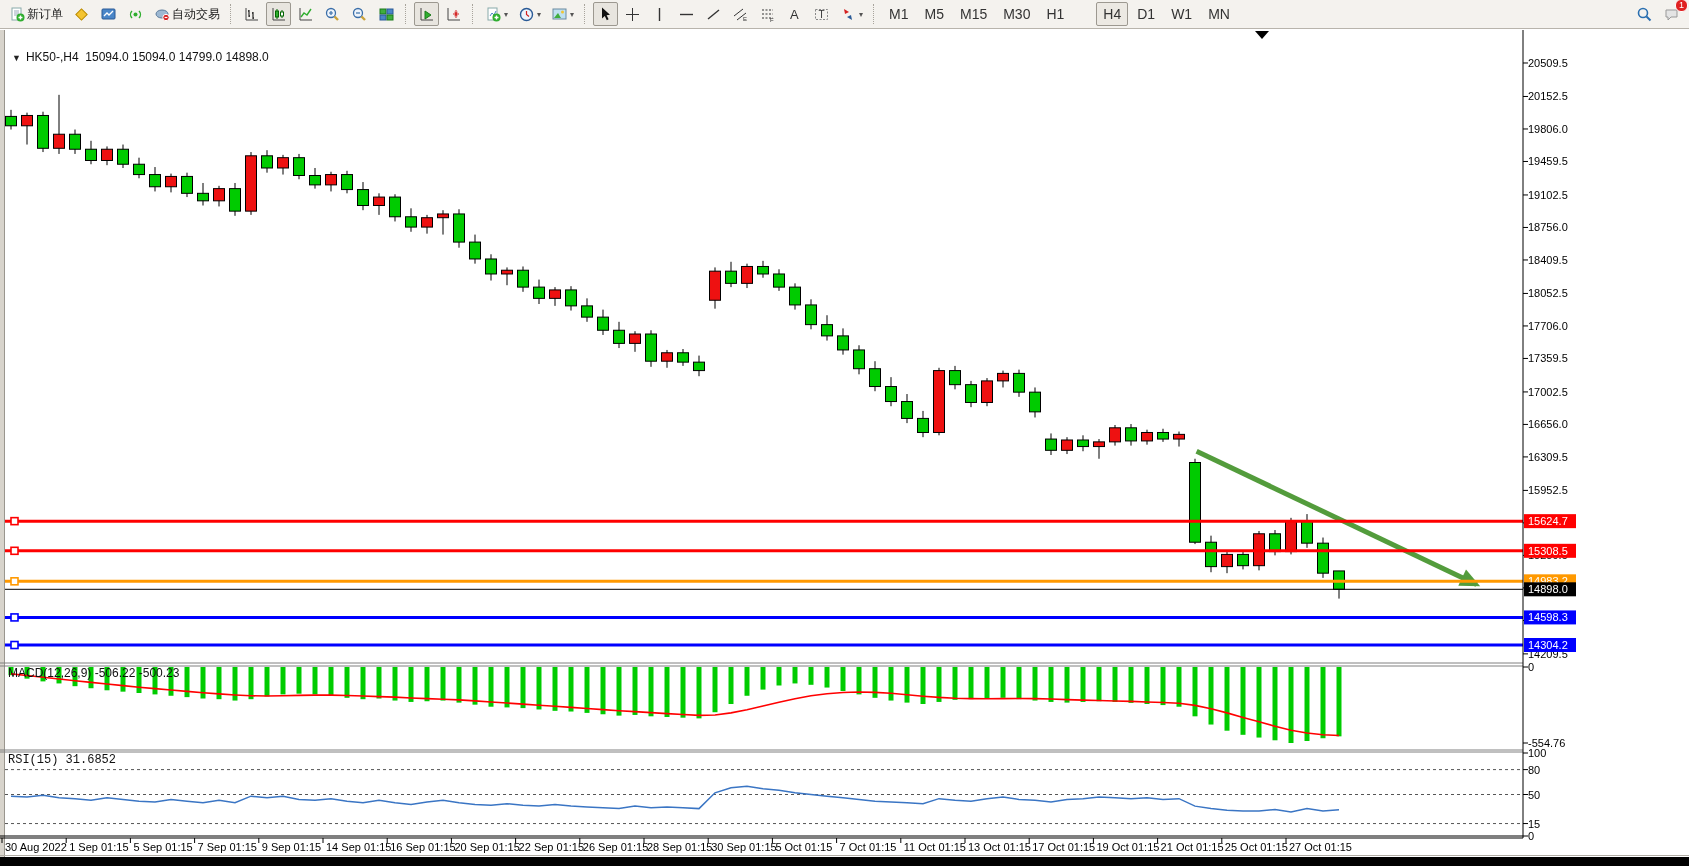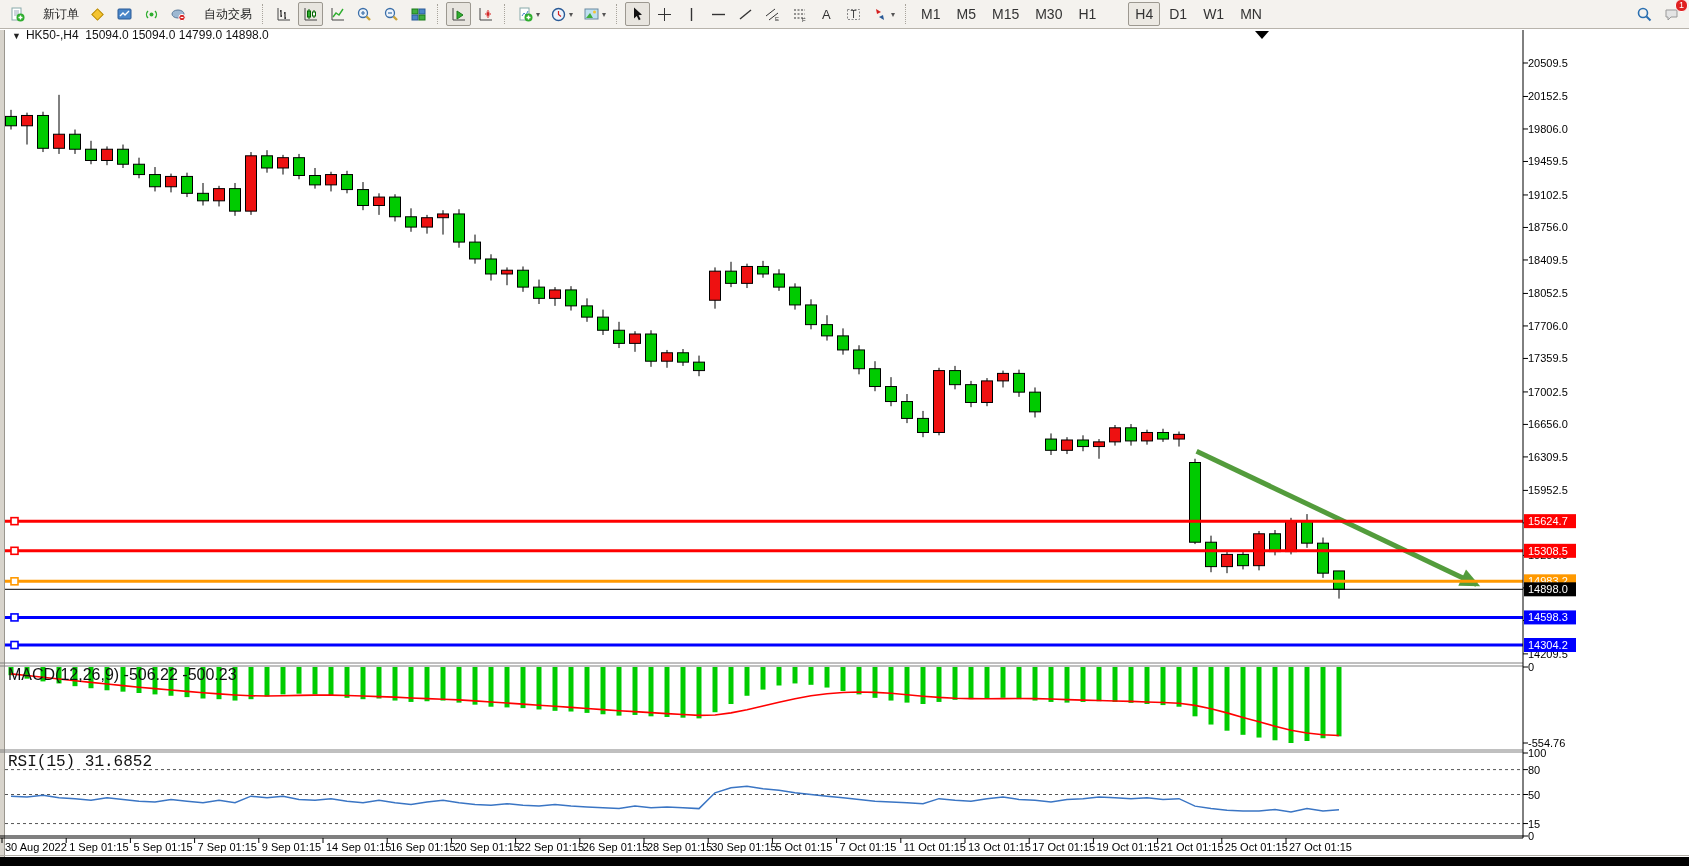--- a/index.html
+++ b/index.html
@@ -5,37 +5,37 @@
   html,body{margin:0;padding:0;width:1689px;height:866px;overflow:hidden;
     background:#fff;font-family:"Liberation Sans",sans-serif;}
   
   .toolbar{position:absolute;left:0;top:0;width:1689px;height:29px;
     background:#f4f2ee;border-bottom:1px solid #b8b4ac;display:flex;
     align-items:center;padding:0 4px;box-sizing:border-box;z-index:20;}
   .tb-btn{display:inline-flex;align-items:center;height:22px;padding:0 3px;
     margin:0 1px;border:1px solid transparent;border-radius:2px;cursor:default;}
   .tb-btn.active{border:1px solid #9c9890;background:#e8e5df;}
   .tb-btn svg{display:block;}
-  .tb-label{font-size:12px;color:#222;margin-left:17px;white-space:nowrap;}
+  .tb-label{font-size:12px;color:#222;margin-left:1px;white-space:nowrap;}
   .tb-drop{font-size:8px;color:#555;margin-left:2px;}
   .tb-sep{display:inline-block;width:2px;height:20px;margin:0 5px;
     border-left:1px dotted #a8a49c;}
   .tf-btn{display:inline-block;font-size:14px;color:#333;padding:3px 6px;
     margin:0 1px;border:1px solid transparent;border-radius:2px;}
   .tf-btn.active{border:1px solid #9c9890;background:#ece9e3;margin-left:24px;}
   .toolbar-right{margin-left:auto;display:flex;align-items:center;}
   .badge-wrap{position:relative;display:inline-flex;}
   .chat-badge{position:absolute;top:-4px;right:-5px;background:#e02020;
     color:#fff;font-size:9px;line-height:11px;min-width:11px;text-align:center;
     border-radius:6px;border:1px solid #fff;}
   
-  .chart-title{position:absolute;left:12px;top:28px;font-size:12px;color:#111;
+  .chart-title{position:absolute;left:12px;top:50px;font-size:12px;color:#111;
     z-index:10;white-space:nowrap;text-align:center;}
   .chart-title .tri{font-size:9px;margin-right:5px;color:#222;}
-  .ind-label{position:absolute;font-size:16px;color:#111;z-index:10;white-space:nowrap;}
+  .ind-label{position:absolute;font-size:12px;color:#111;z-index:10;white-space:nowrap;}
   #macd-label{left:8px;top:666px;}
   #rsi-label{left:8px;top:753px;font-family:Liberation Mono, monospace;}
   #chart-svg{position:absolute;left:0;top:0;z-index:1;}
   #bottom-strip{position:absolute;left:0;top:857px;width:1689px;height:9px;
     background:#000;z-index:15;}
   svg text{font-family:"Liberation Sans",sans-serif;}
 </style>
 </head>
 <body>
 

